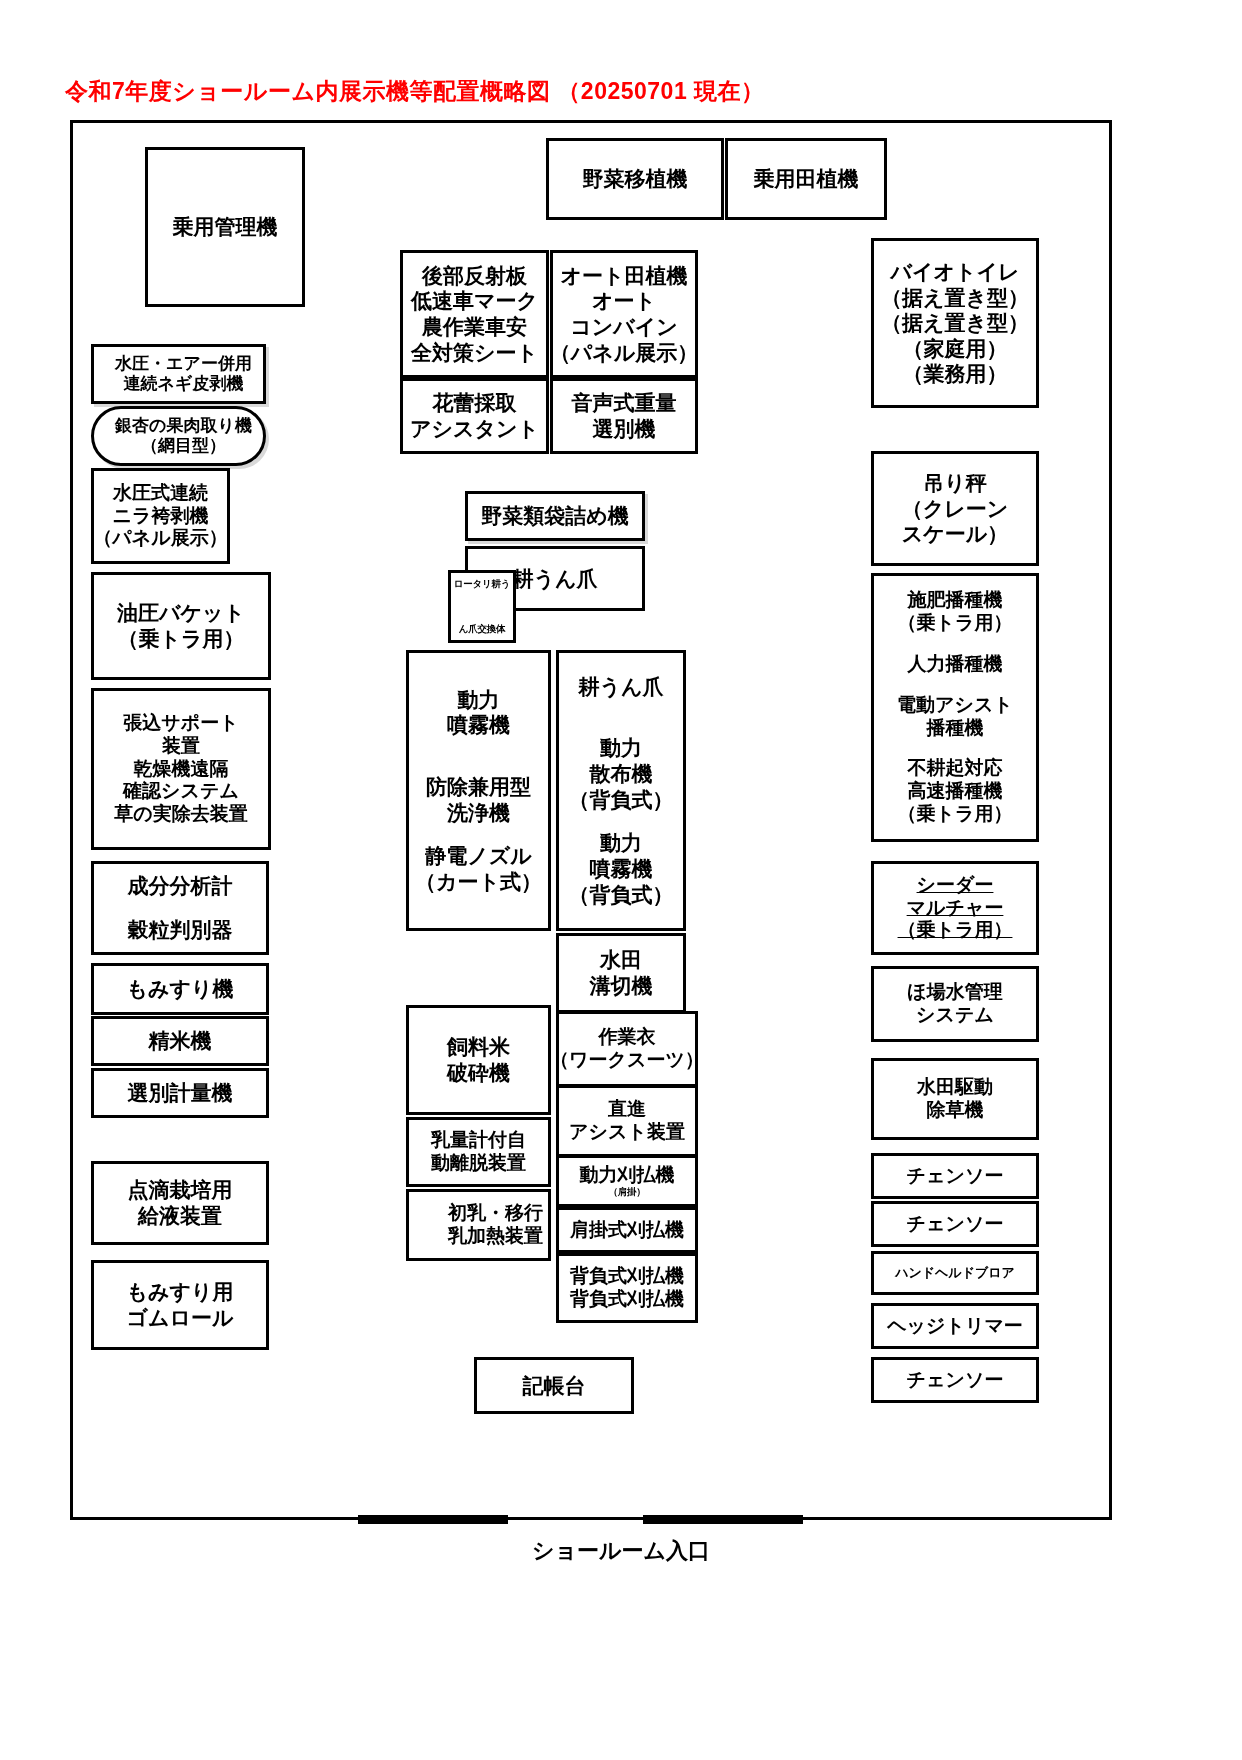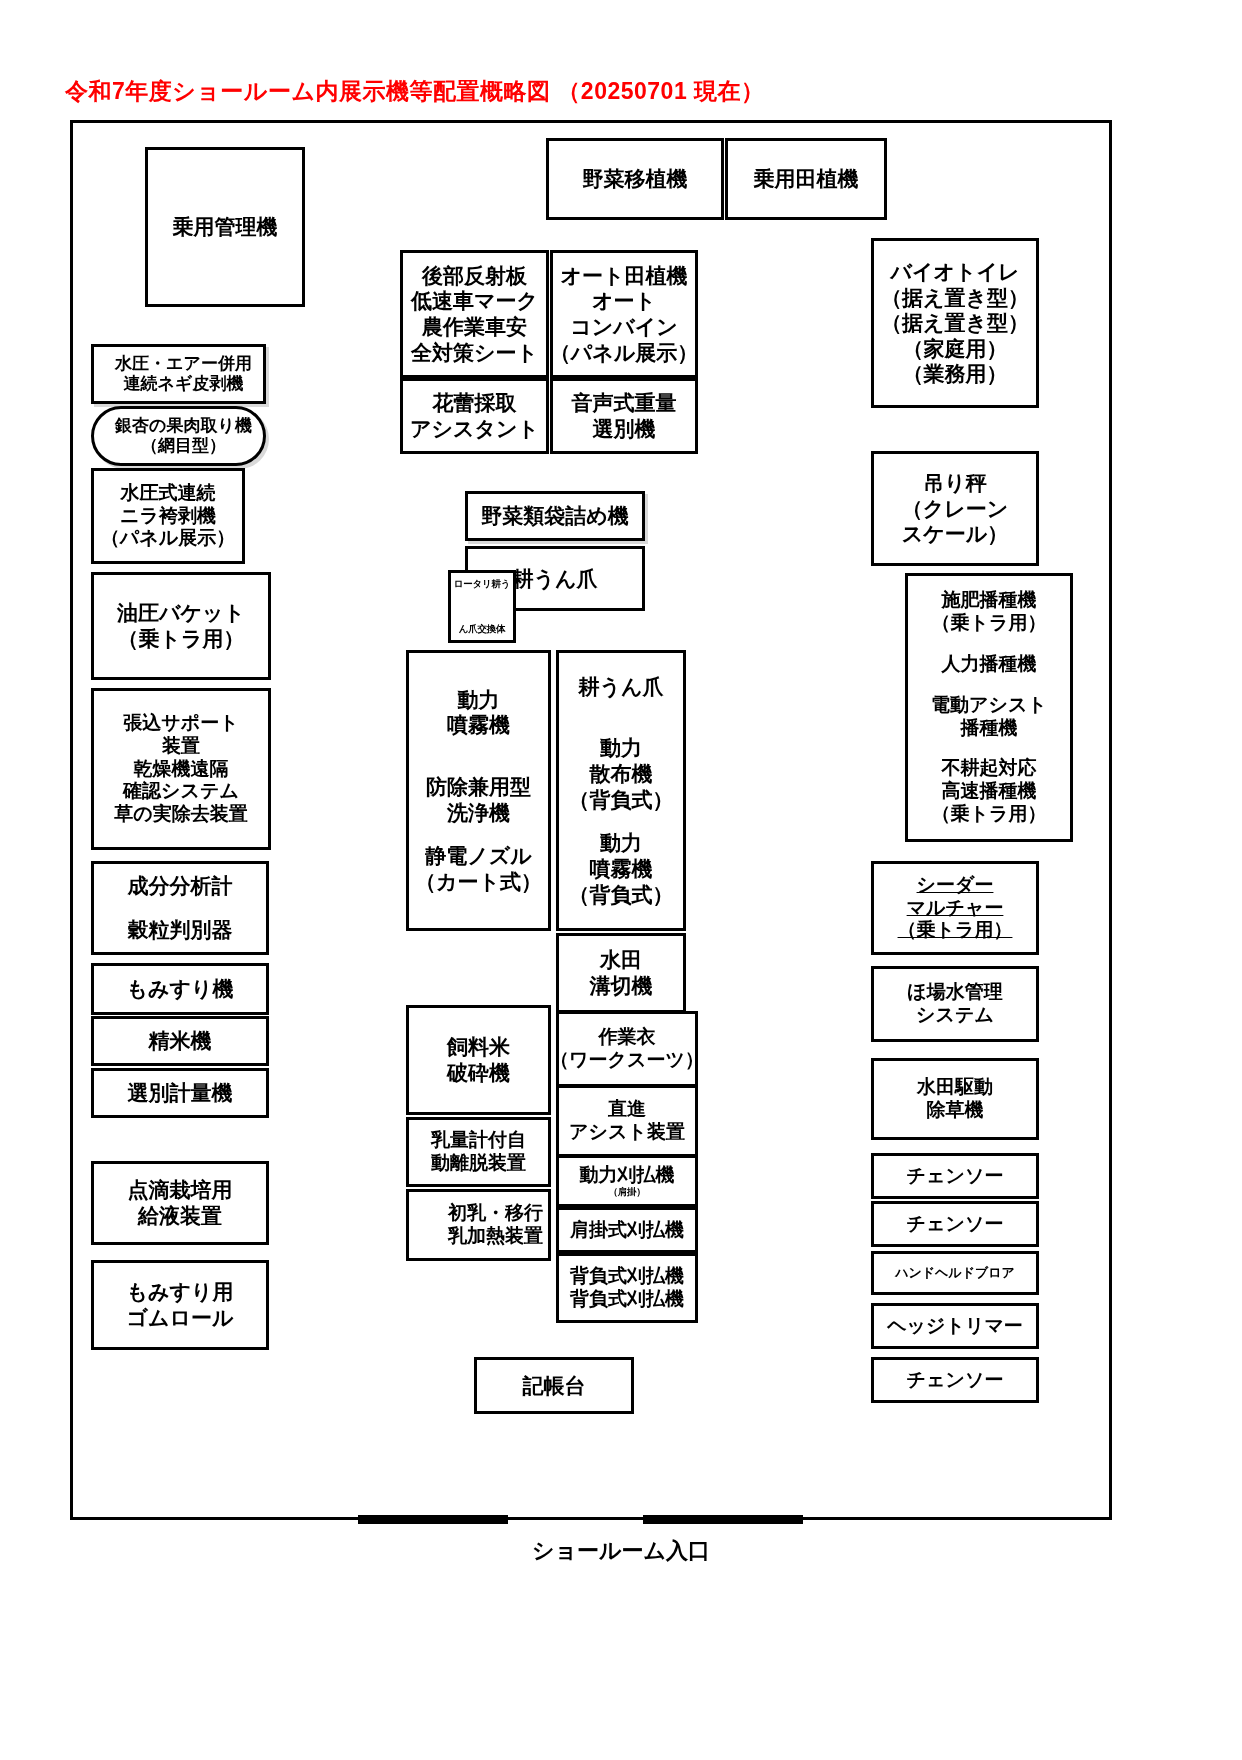--- a/index.html
+++ b/index.html
@@ -142,21 +142,21 @@
   <div class="box fs-small shadow" style="left:18px; top:221px; width:175px; height:60px;">
     <span class="ln">水圧・エアー併用</span>
     <span class="ln">連続ネギ皮剥機</span>
   </div>
 
   <div class="box fs-small shadow" style="left:18px; top:283px; width:175px; height:60px;border-radius:30px;">
     <span class="ln">銀杏の果肉取り機</span>
     <span class="ln">（網目型）</span>
   </div>
 
-  <div class="box fs-med" style="left:18px; top:345px; width:154px; height:96px;">
+  <div class="box fs-med" style="left:18px; top:345px; width:139px; height:96px;">
     <span class="ln">水圧式連続</span>
     <span class="ln">ニラ袴剥機</span>
     <span class="ln">（パネル展示）</span>
   </div>
 
   <div class="box" style="left:18px; top:449px; width:180px; height:108px;">
     <span class="ln">油圧バケット</span>
     <span class="ln">（乗トラ用）</span>
   </div>
 
@@ -277,21 +277,21 @@
 
   <div class="box fs-med" style="left:483px; top:1130px; width:142px; height:70px;">
     <span class="ln">背負式刈払機</span>
     <span class="ln">背負式刈払機</span>
   </div>
 
   <div class="box" style="left:401px; top:1234px; width:160px; height:57px;">
     <span class="ln">記帳台</span>
   </div>
 
-  <div class="box fs-med" style="left:832px; top:450px; width:168px; height:269px;">
+  <div class="box fs-med" style="left:798px; top:450px; width:168px; height:269px;">
     <span class="ln">施肥播種機</span>
     <span class="ln">（乗トラ用）</span>
     <span class="sp"></span>
     <span class="ln">人力播種機</span>
     <span class="sp"></span>
     <span class="ln">電動アシスト</span>
     <span class="ln">播種機</span>
     <span class="sp"></span>
     <span class="ln">不耕起対応</span>
     <span class="ln">高速播種機</span>

